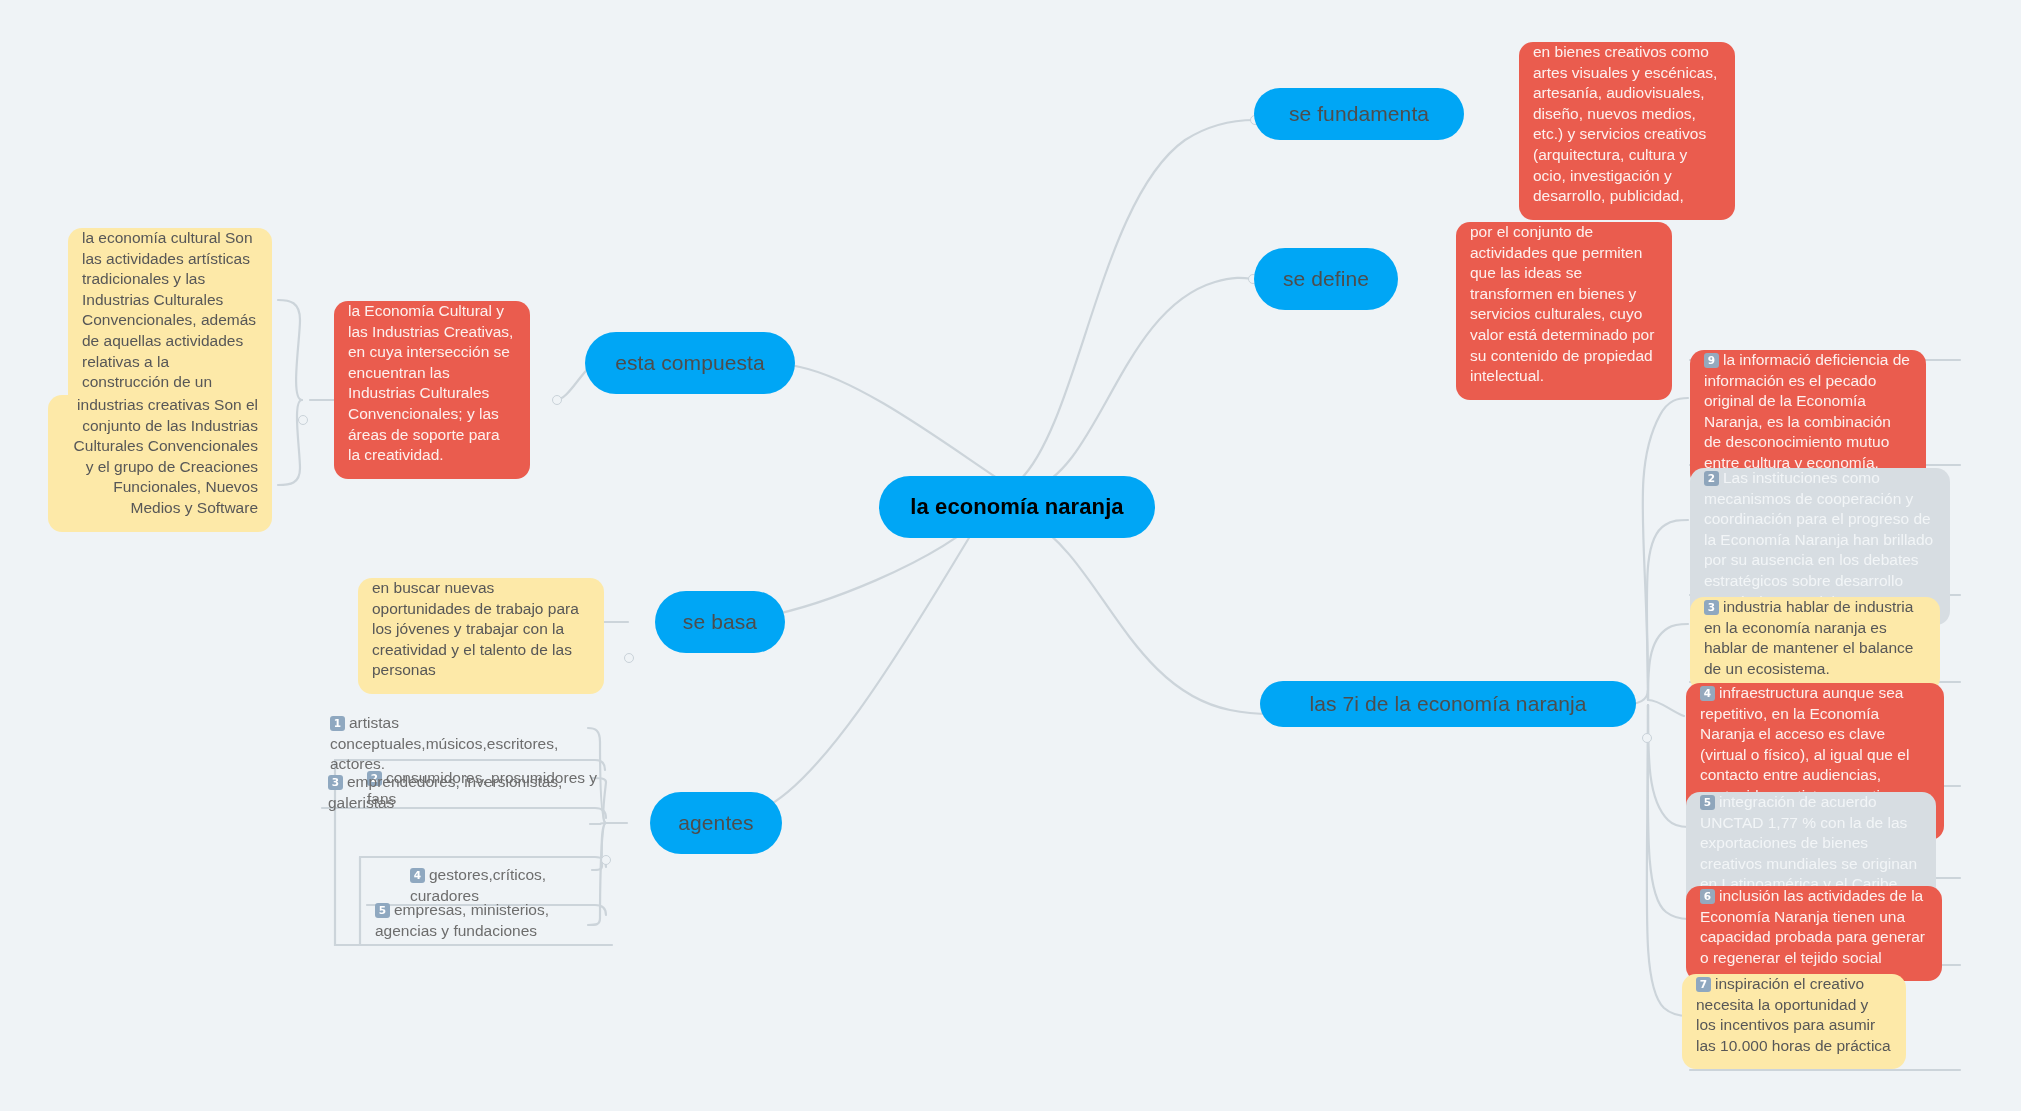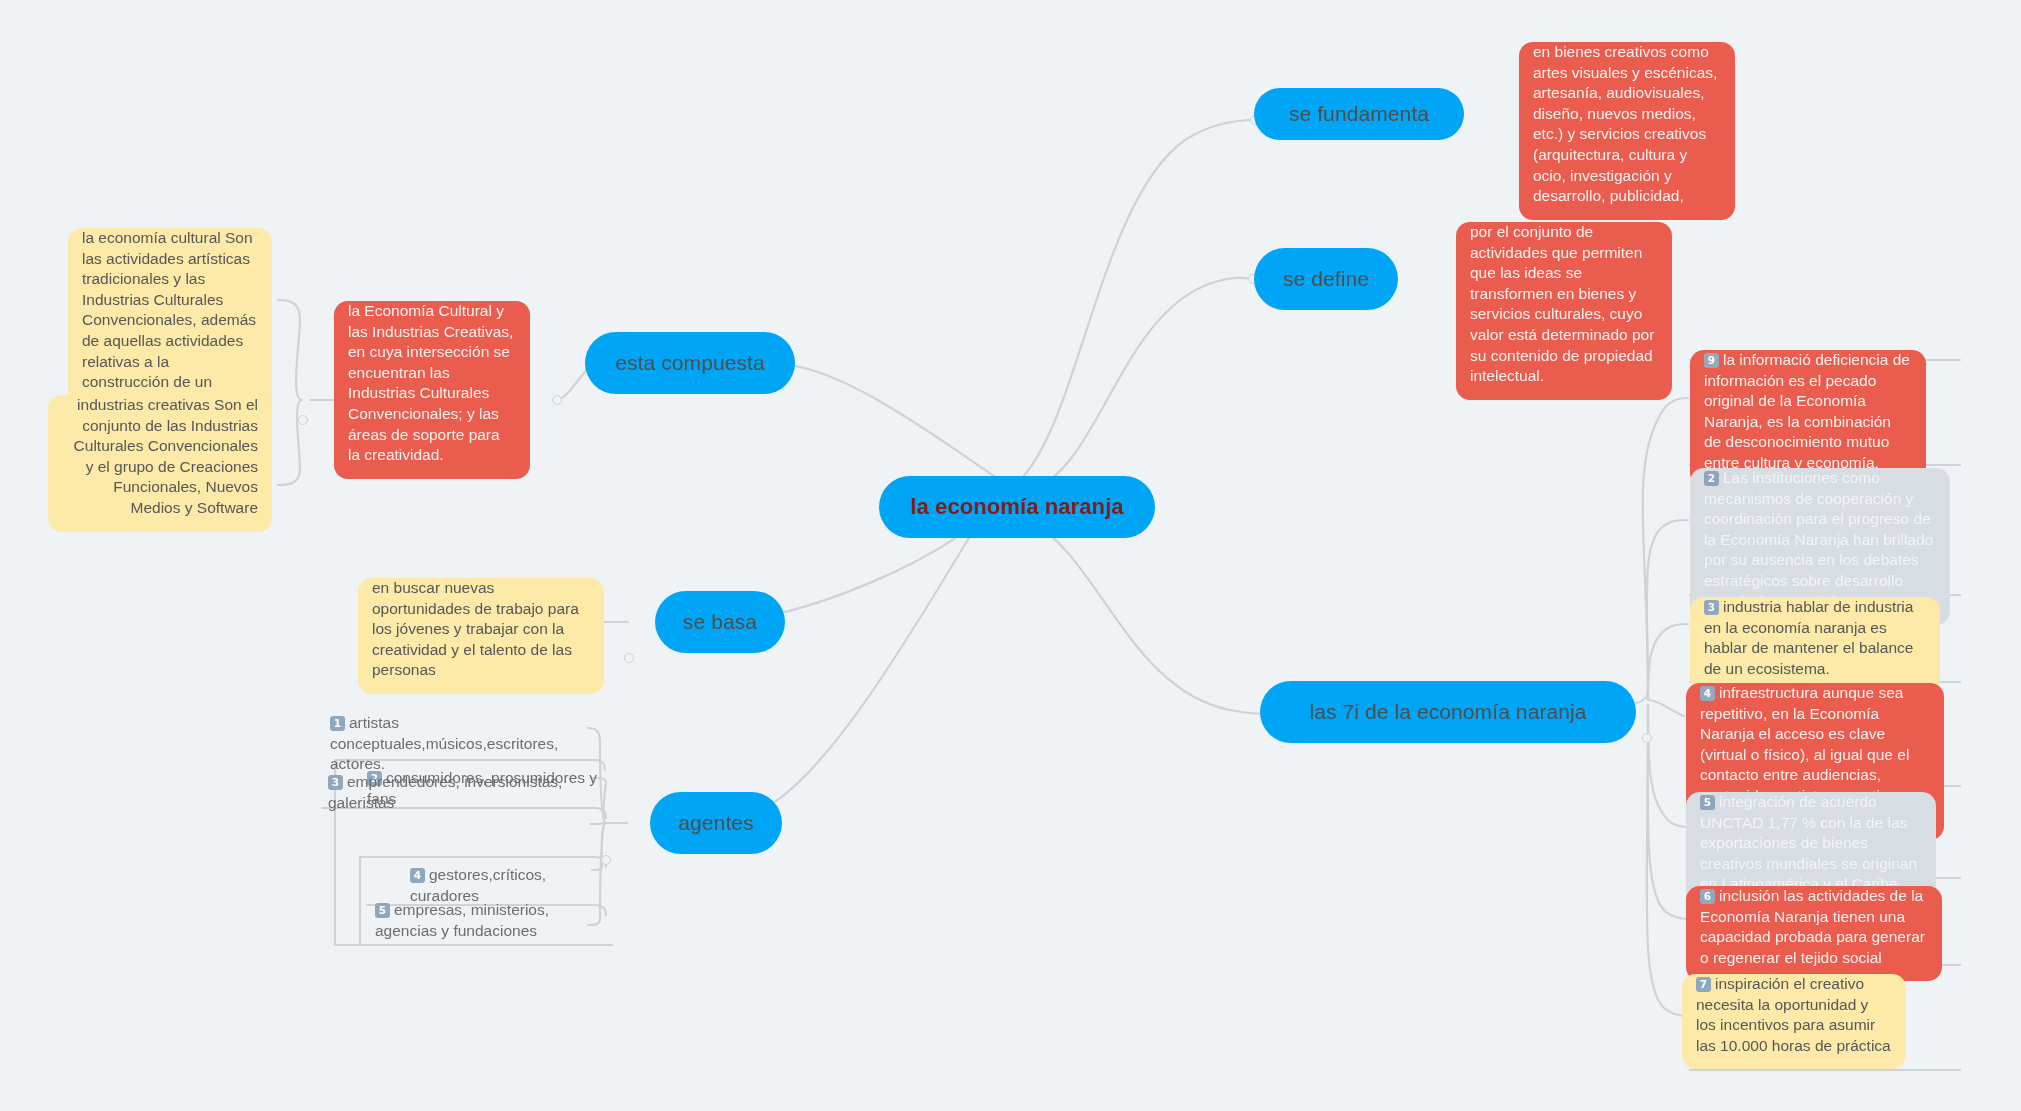--- a/index.html
+++ b/index.html
@@ -37,21 +37,21 @@
     border-radius: 999px;
     color: #4d4d4d;
     display: flex;
     align-items: center;
     justify-content: center;
     white-space: nowrap;
     letter-spacing: .1px;
   }
   .pill.center {
     background: #00a6f5;
-    color: #7f1d1d;
+    color: #000000;
     font-weight: bold;
   }
 
   
   .box {
     border-radius: 14px;
     padding: 0 14px 13px 14px;
     line-height: 1.33;
     font-size: 15.5px;
   }
@@ -223,21 +223,21 @@
   <div class="box plain" style="position:absolute; left:328px; top:772px; width:270px;">
     <span class="badge">3</span><span>emprendedores, inversionistas, galeristas</span>
   </div>
   <div class="box plain" style="position:absolute; left:410px; top:865px; width:200px;">
     <span class="badge">4</span><span>gestores,críticos, curadores</span>
   </div>
   <div class="box plain" style="position:absolute; left:375px; top:900px; width:230px;">
     <span class="badge">5</span><span>empresas, ministerios, agencias y fundaciones</span>
   </div>
 
-  <div class="node pill" style="left:1260px; top:681px; width:376px; height:62px; font-size:21px;">
+  <div class="node pill" style="left:1260px; top:681px; width:376px; height:46px; font-size:21px;">
     <span>las 7i de la economía naranja</span>
   </div>
 
   <div class="box red" style="position:absolute; left:1690px; top:350px; width:236px;">
     <span class="badge on-red">9</span><span>la informació deficiencia de información es el pecado original  de la Economía Naranja, es la combinación de desconocimiento mutuo entre cultura y economía.</span>
   </div>
   <div class="box grey" style="position:absolute; left:1690px; top:468px; width:260px;">
     <span class="badge on-grey">2</span><span>Las instituciones como mecanismos de cooperación y coordinación para el progreso de la Economía Naranja han brillado por su ausencia en los debates estratégicos sobre desarrollo económico y social.</span>
   </div>
   <div class="box yellow" style="position:absolute; left:1690px; top:597px; width:250px;">

